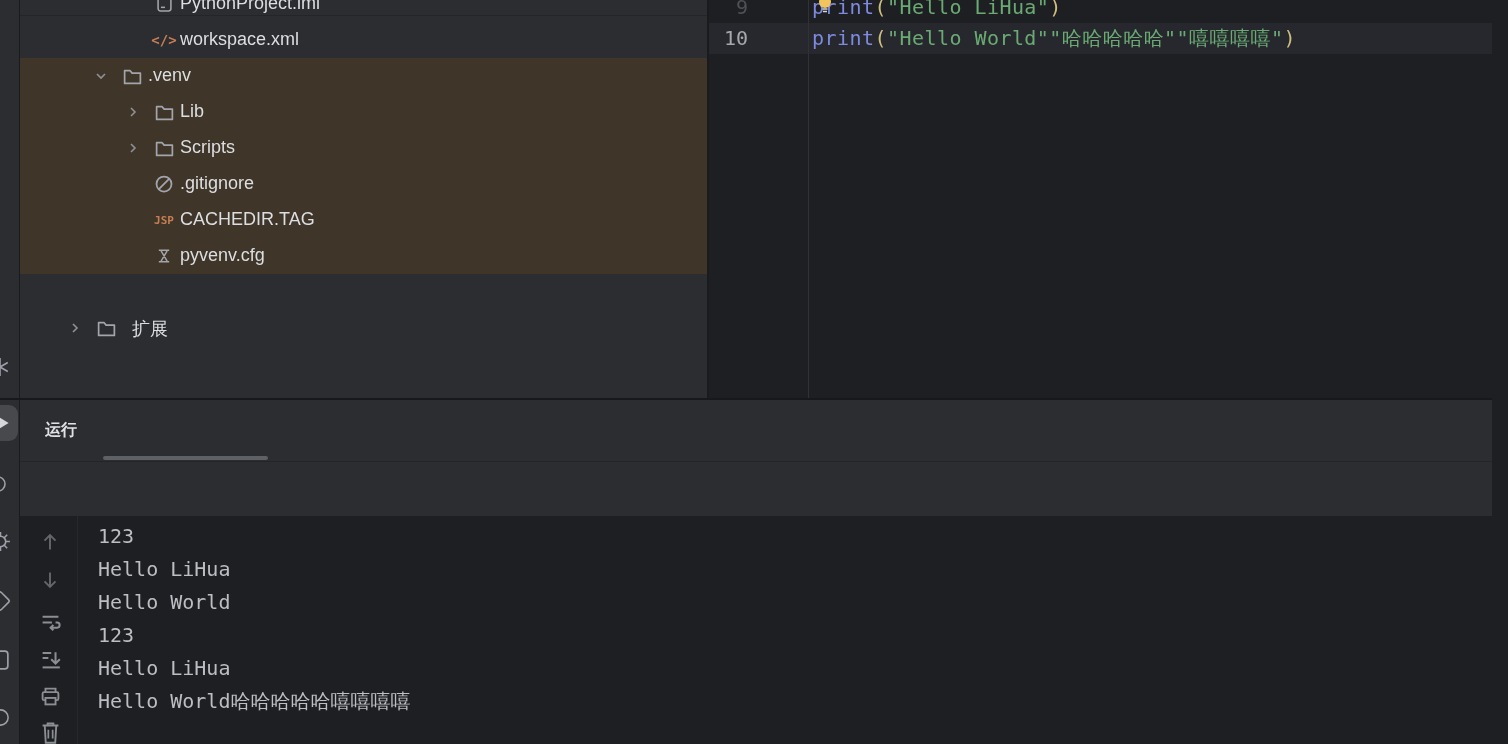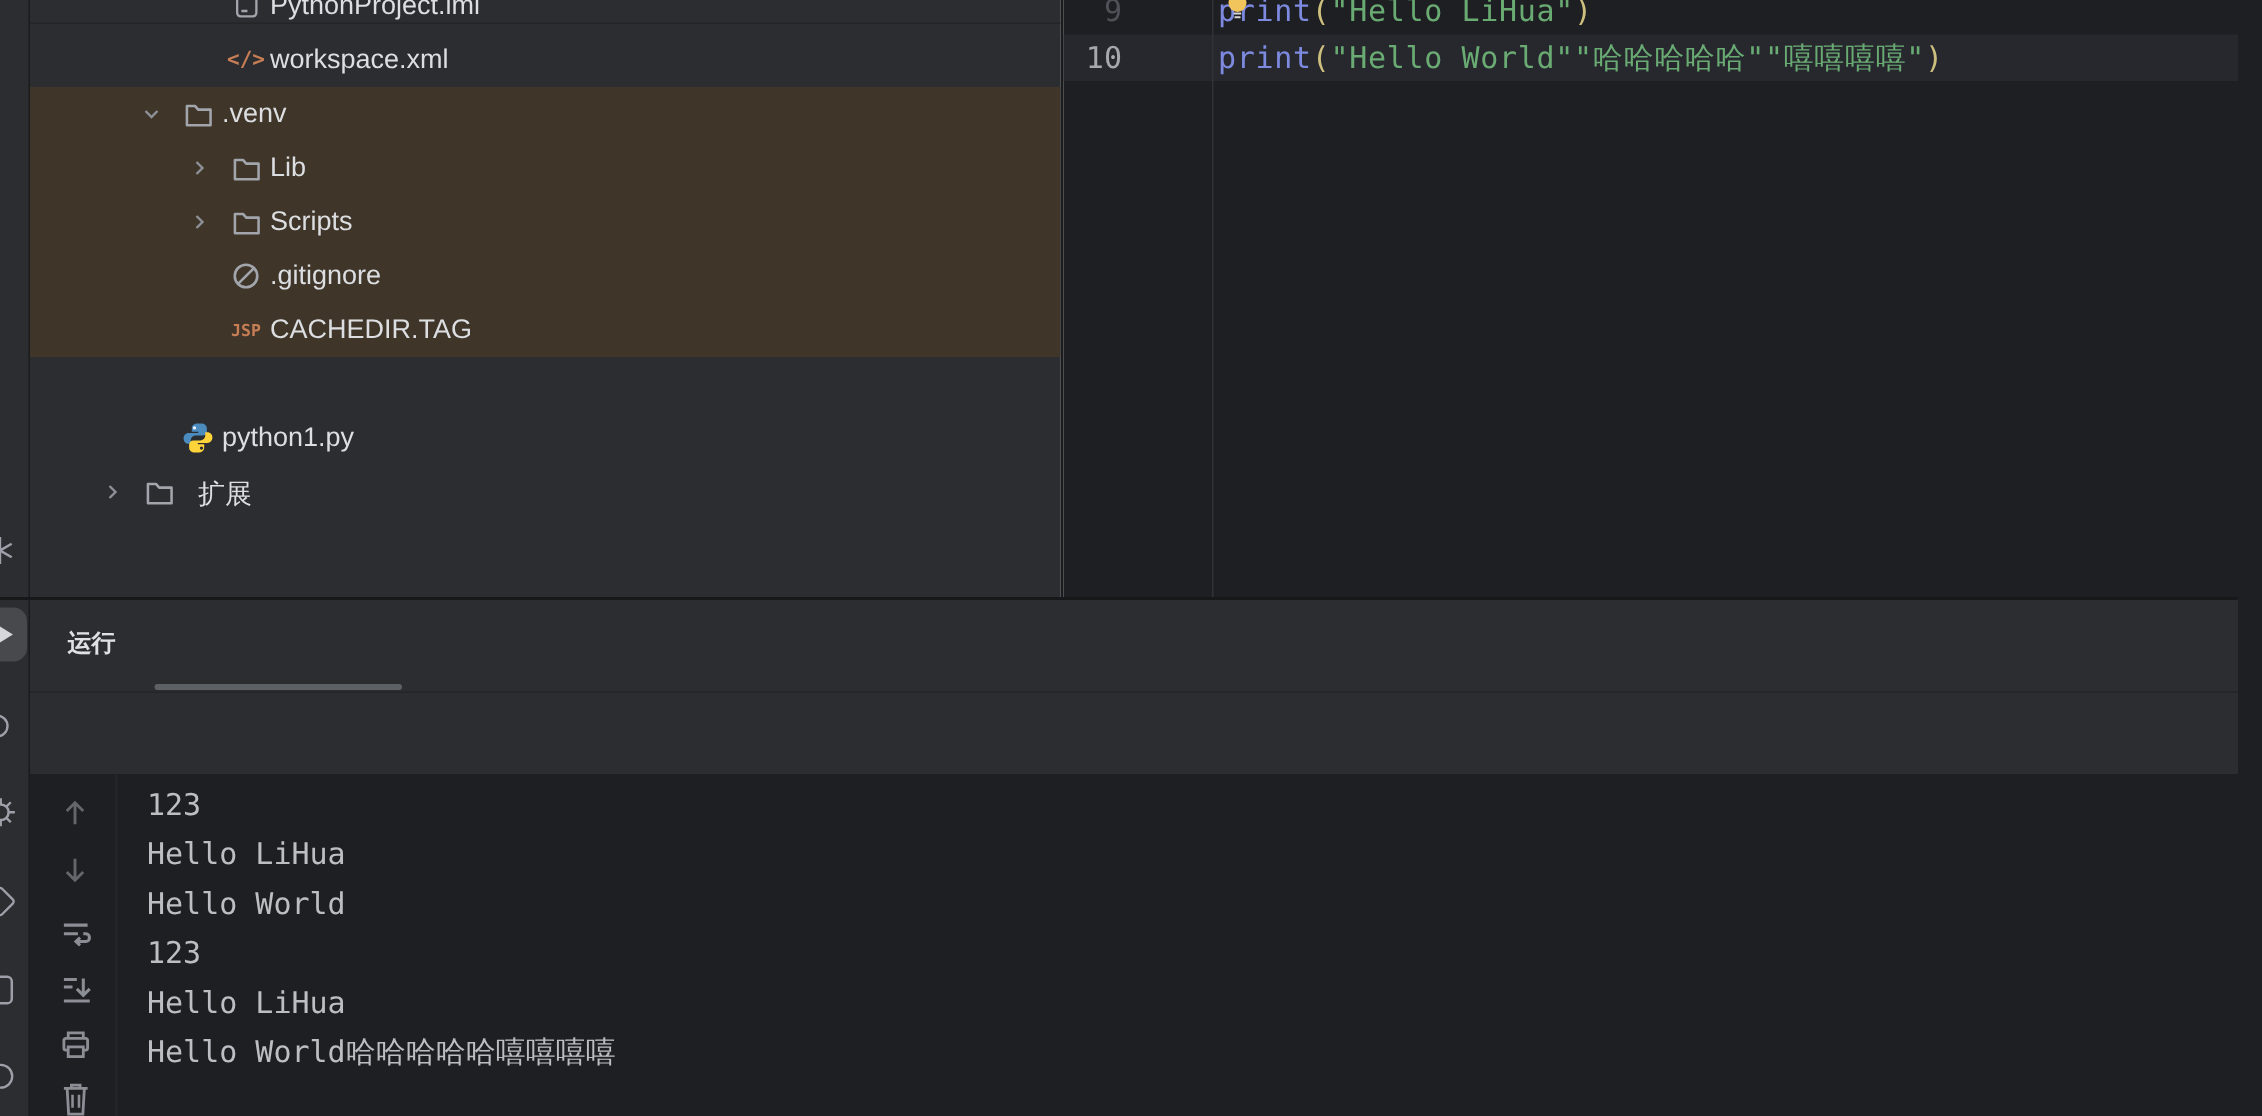--- a/index.html
+++ b/index.html
@@ -1,18 +1,18 @@
 <!DOCTYPE html>
 <html><head>
 <meta charset="utf-8">
 <style>
   * { margin:0; padding:0; box-sizing:border-box; }
   html,body { width:1508px; height:744px; background:#1e1f22; overflow:hidden;
               font-family:"Liberation Sans", sans-serif; }
-  #app { position:relative; width:1492px; height:744px; background:#e5e5e5; overflow:hidden; }
+  #app { position:relative; width:1492px; height:744px; background:#701a75; overflow:hidden; }
 
   
   #stripe { position:absolute; left:0; top:0; width:20px; height:744px; background:#2b2d30;
             border-right:1px solid #1a1b1d; overflow:hidden; z-index:5; }
   .stripe-ic { position:absolute; }
 
   
   #tree { position:absolute; left:20px; top:0; width:687px; height:398px; background:#2b2d30; overflow:hidden; }
   #tree-sep-top { position:absolute; left:0; top:15px; width:687px; height:1px; background:#232528; }
   .tree-row { position:absolute; left:0; width:100%; height:36px; }
@@ -158,30 +158,27 @@
           </svg>
         </span>
         <span class="lbl" style="left: 160px;">.gitignore</span>
       </div>
       <div class="tree-row sel" style="top: 202px; text-align: right;">
         <span class="fic" style="display: inline-flex; align-items: center; justify-content: center; left: 133px;">
           <span class="txt-ic" style="font-size:11px">JSP</span>
         </span>
         <span class="lbl" style="left: 160px;">CACHEDIR.TAG</span>
       </div>
-      <div class="tree-row" style="top: 274px;">
-        <span class="fic" style="display: inline-flex; align-items: center; justify-content: center; left: 101px;">
-          <svg width="22" height="22" viewBox="0 0 16 16">
-            <path fill="#4b8bbe" d="M7.9 1C6.2 1 5 1.9 5 3.3V5h3.1v.6H3.5C2 5.6 1 6.8 1 8.2c0 1.5 1 2.6 2.4 2.6h1.1V9.2c0-1.3 1.1-2.4 2.4-2.4h3.4c1.1 0 2-.9 2-2V3.3C12.3 1.9 11 1 9.6 1z"></path>
-            <path fill="#ffd43b" d="M8.1 15c1.7 0 2.9-.9 2.9-2.3V11H7.9v-.6h4.6c1.5 0 2.5-1.2 2.5-2.6 0-1.5-1-2.6-2.4-2.6h-1.1v1.6c0 1.3-1.1 2.4-2.4 2.4H5.7c-1.1 0-2 .9-2 2v1.5C3.7 14.1 5 15 6.4 15z"></path>
-            <circle fill="#eef4fa" cx="6.3" cy="3.1" r=".8"></circle>
-            <circle fill="#2b2d30" cx="9.7" cy="12.9" r=".8"></circle>
-          </svg>
-        </span>
-        <span class="lbl" style="left: 128px;">python1.py</span>
+      <div class="tree-row sel" style="top: 238px;">
+        <span class="fic" style="display: inline-flex; align-items: center; justify-content: center; left: 133px;">
+          <svg width="18" height="18" viewBox="0 0 16 16">
+            <path d="M3.4 2.9h9.2M3.4 13.1h9.2M5.4 3.5l5.4 9M10.8 3.5l-5.4 9" fill="none" stroke="#a2a5ac" stroke-width="1.3"></path>
+          </svg>
+        </span>
+        <span class="lbl" style="left: 160px;">pyvenv.cfg</span>
       </div>
       <div class="tree-row" style="top: 310px;">
         <span class="chev" style="display: inline-flex; align-items: center; justify-content: center; left: 47px;">
           <svg width="16" height="16" viewBox="0 0 16 16">
             <path d="M6 4l4 4-4 4" fill="none" stroke="#8e9197" stroke-width="1.6"></path>
           </svg>
         </span>
         <span class="fic" style="display: inline-flex; align-items: center; justify-content: center; left: 75px;">
           <svg width="21" height="21" viewBox="0 0 16 16">
             <path d="M2 13.3V3.6h4.2l1.5 1.8h6.3v7.9z" fill="none" stroke="#a2a5ac" stroke-width="1.3" stroke-linejoin="round"></path>

